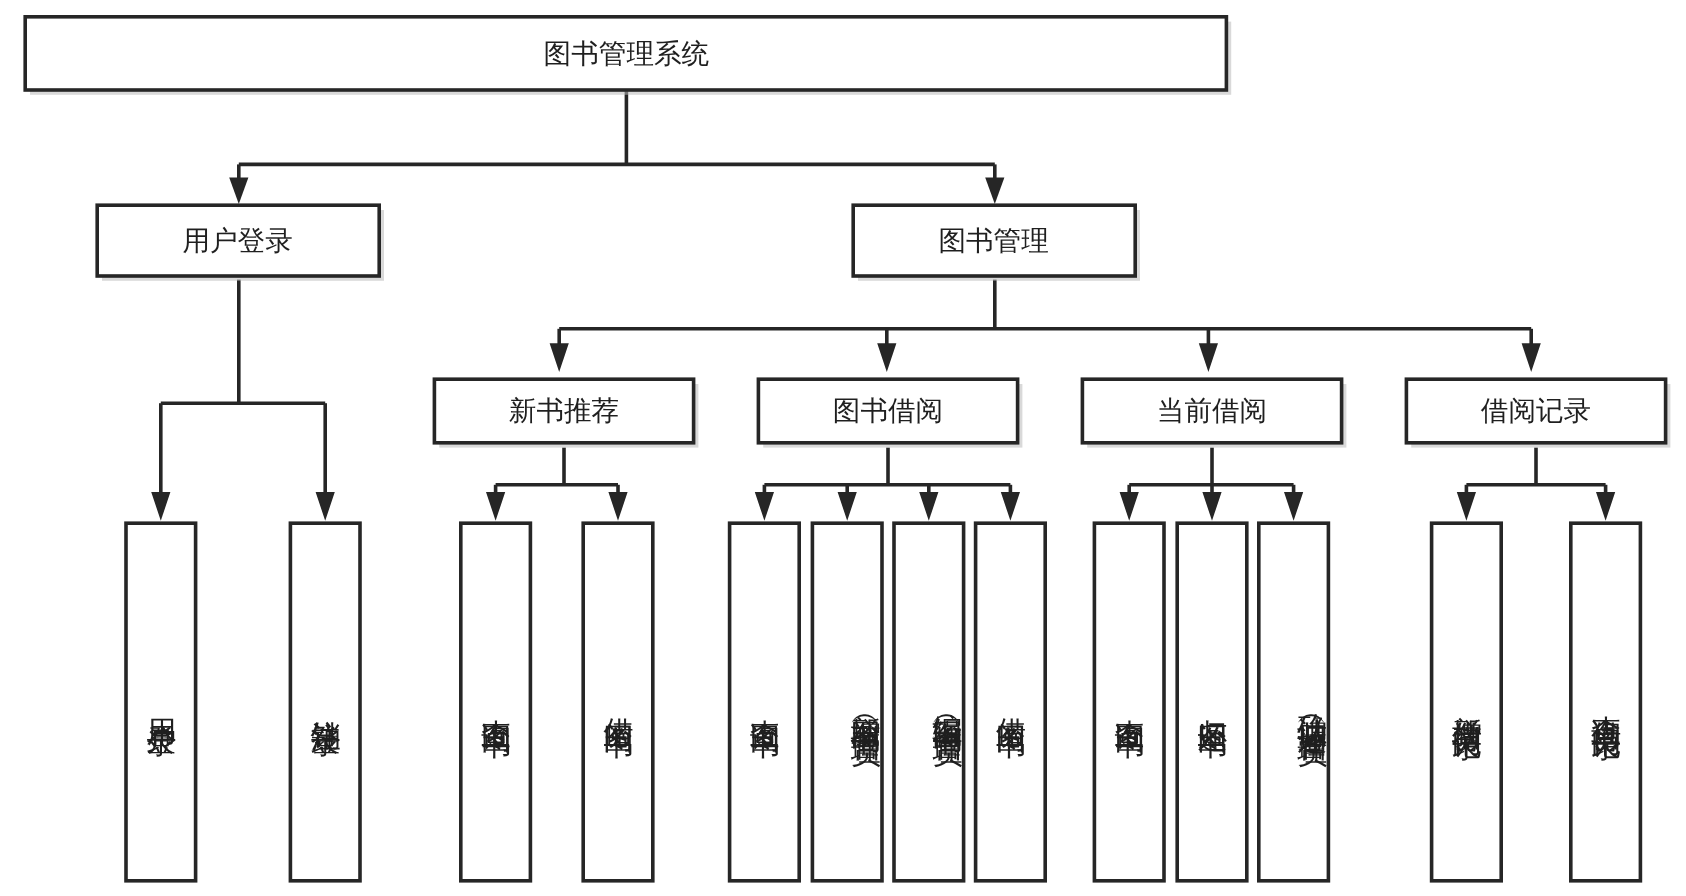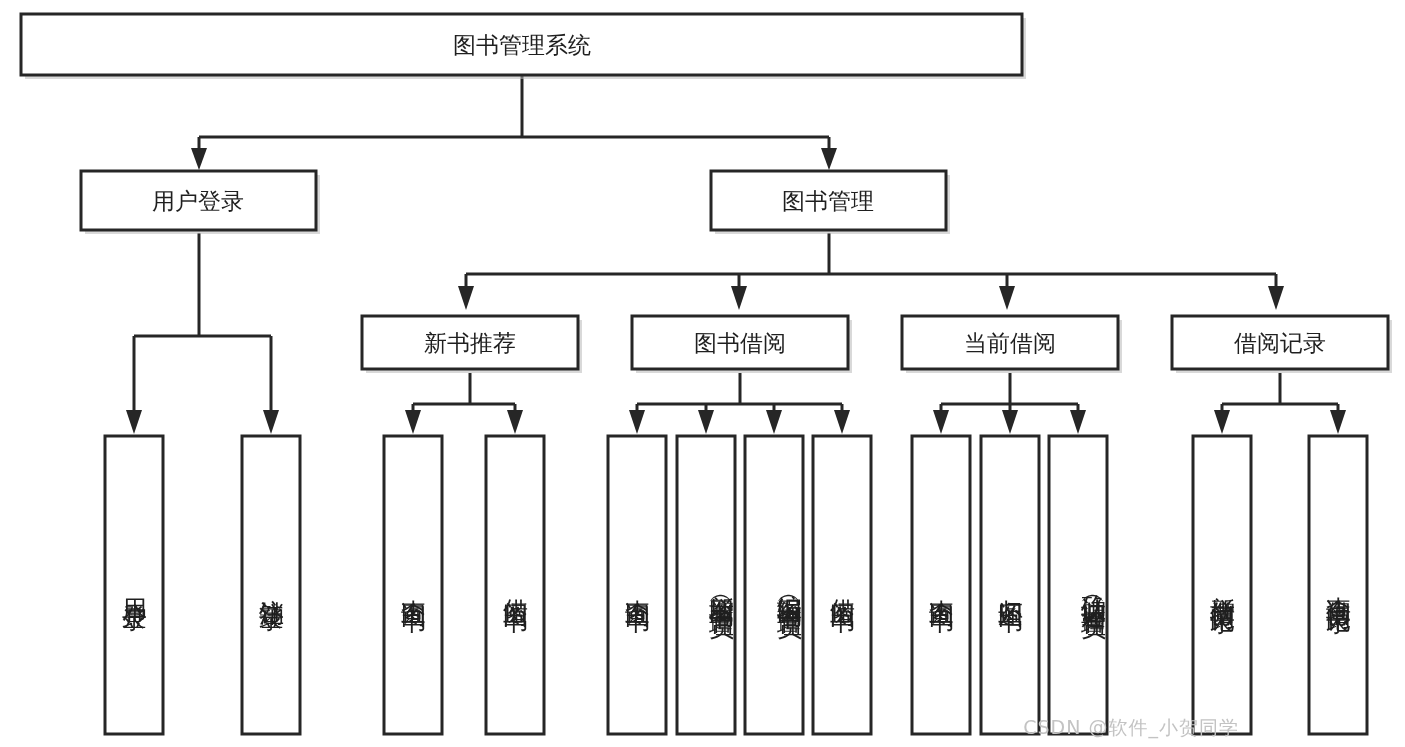--- a/index.html
+++ b/index.html
@@ -225,15 +225,14 @@
   <div class="vlabel" style="left:745px; top:436px; width:58px; height:298px; display:flex; align-items:flex-start; justify-content:center; padding-top:6px; box-sizing:border-box;">编辑图书（管理员）</div>
   <div class="vlabel" style="left:813px; top:436px; width:58px; height:298px; display:flex; align-items:center; justify-content:center;">借阅图书</div>
 
   <div class="vlabel" style="left:912px; top:436px; width:58px; height:298px; display:flex; align-items:center; justify-content:center;">查询图书</div>
   <div class="vlabel" style="left:981px; top:436px; width:58px; height:298px; display:flex; align-items:center; justify-content:center;">归还图书</div>
   <div class="vlabel" style="left:1049px; top:436px; width:58px; height:298px; display:flex; align-items:flex-start; justify-content:center; padding-top:6px; box-sizing:border-box;">确认归还（管理员）</div>
 
   <div class="vlabel" style="left:1193px; top:436px; width:58px; height:298px; display:flex; align-items:center; justify-content:center;">新增借阅记录</div>
   <div class="vlabel" style="left:1309px; top:436px; width:58px; height:298px; display:flex; align-items:center; justify-content:center;">查询借阅记录</div>
 
-  <div class="watermark">CSDN @软件_小贺同学</div>
 
 </div>
 
 </body></html>

